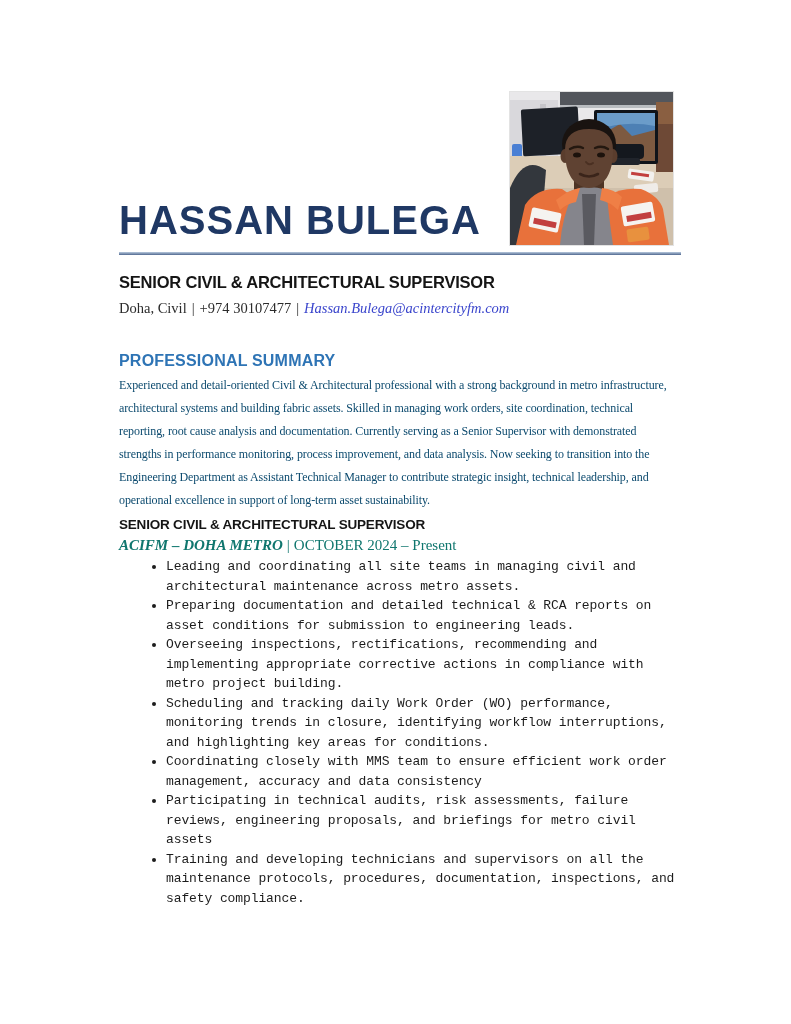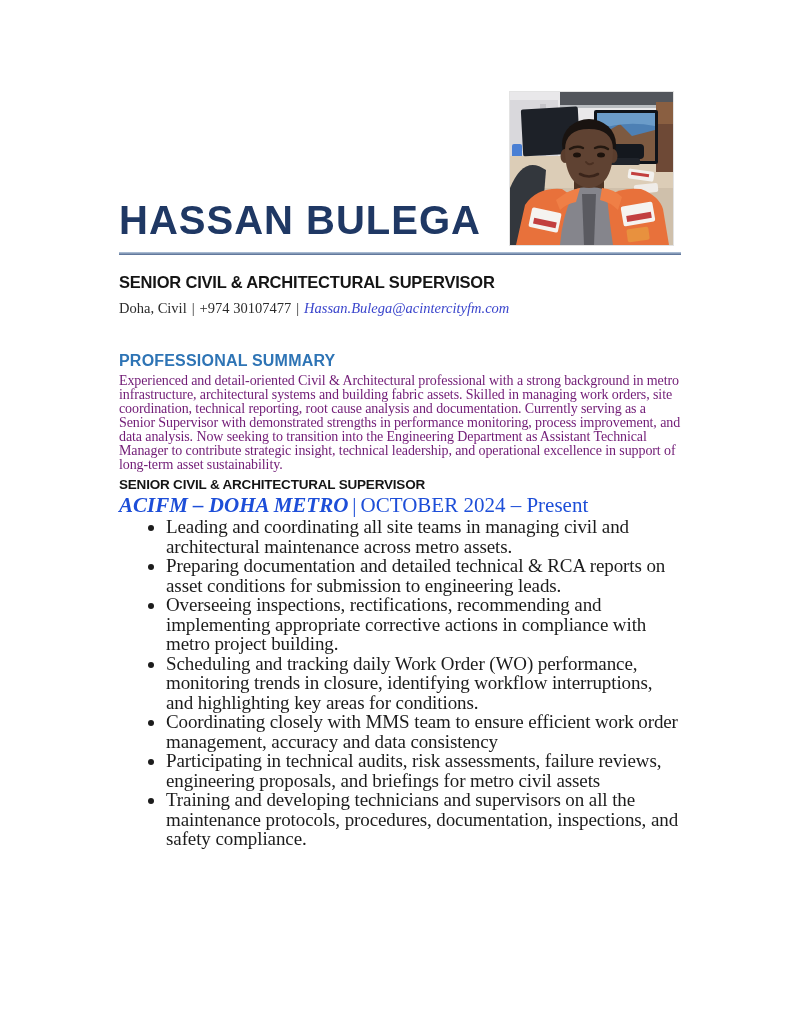--- a/index.html
+++ b/index.html
@@ -56,52 +56,53 @@
     margin-top:33px;
     font-family:"Liberation Sans", sans-serif;
     font-weight:bold;
     font-size:16px;
     line-height:20px;
     letter-spacing:0.2px;
     color:#2e74b5;
   }
   .body-text{
     margin-top:3px;
-    font-size:14px;
-    line-height:14px;
+    font-size:12px;
+    line-height:23px;
     letter-spacing:-0.1px;
-    color:#701a75;
+    color:#0c4a6e;
   }
   .exp-role{
     margin-top:4px;
     font-family:"Liberation Sans", sans-serif;
     font-weight:bold;
     font-size:13.5px;
     line-height:18px;
     letter-spacing:-0.2px;
     color:#151515;
   }
   .exp-meta{
     margin-top:2px;
-    font-size:21px;
+    font-size:15px;
     line-height:19px;
-    color:#1d4ed8;
+    color:#0f766e;
   }
   .exp-meta .company{font-weight:bold;font-style:italic;}
   .exp-meta .sep{margin:0 4px;}
   ul.bullets{
     margin:2px 0 0 0;
     padding:0 0 0 47px;
     list-style:disc;
   }
   ul.bullets li{
-    font-size:19px;
+    font-size:13px;
     line-height:19.5px;
     letter-spacing:-0.1px;
     color:#1c1c1c;
+    font-family:Liberation Mono, monospace;
   }
   
   .photo{
     position:absolute;
     left:510px;top:92px;
     width:163px;height:153px;
     outline:1px solid #e3e3e3;
   }
 </style>
 </head>

